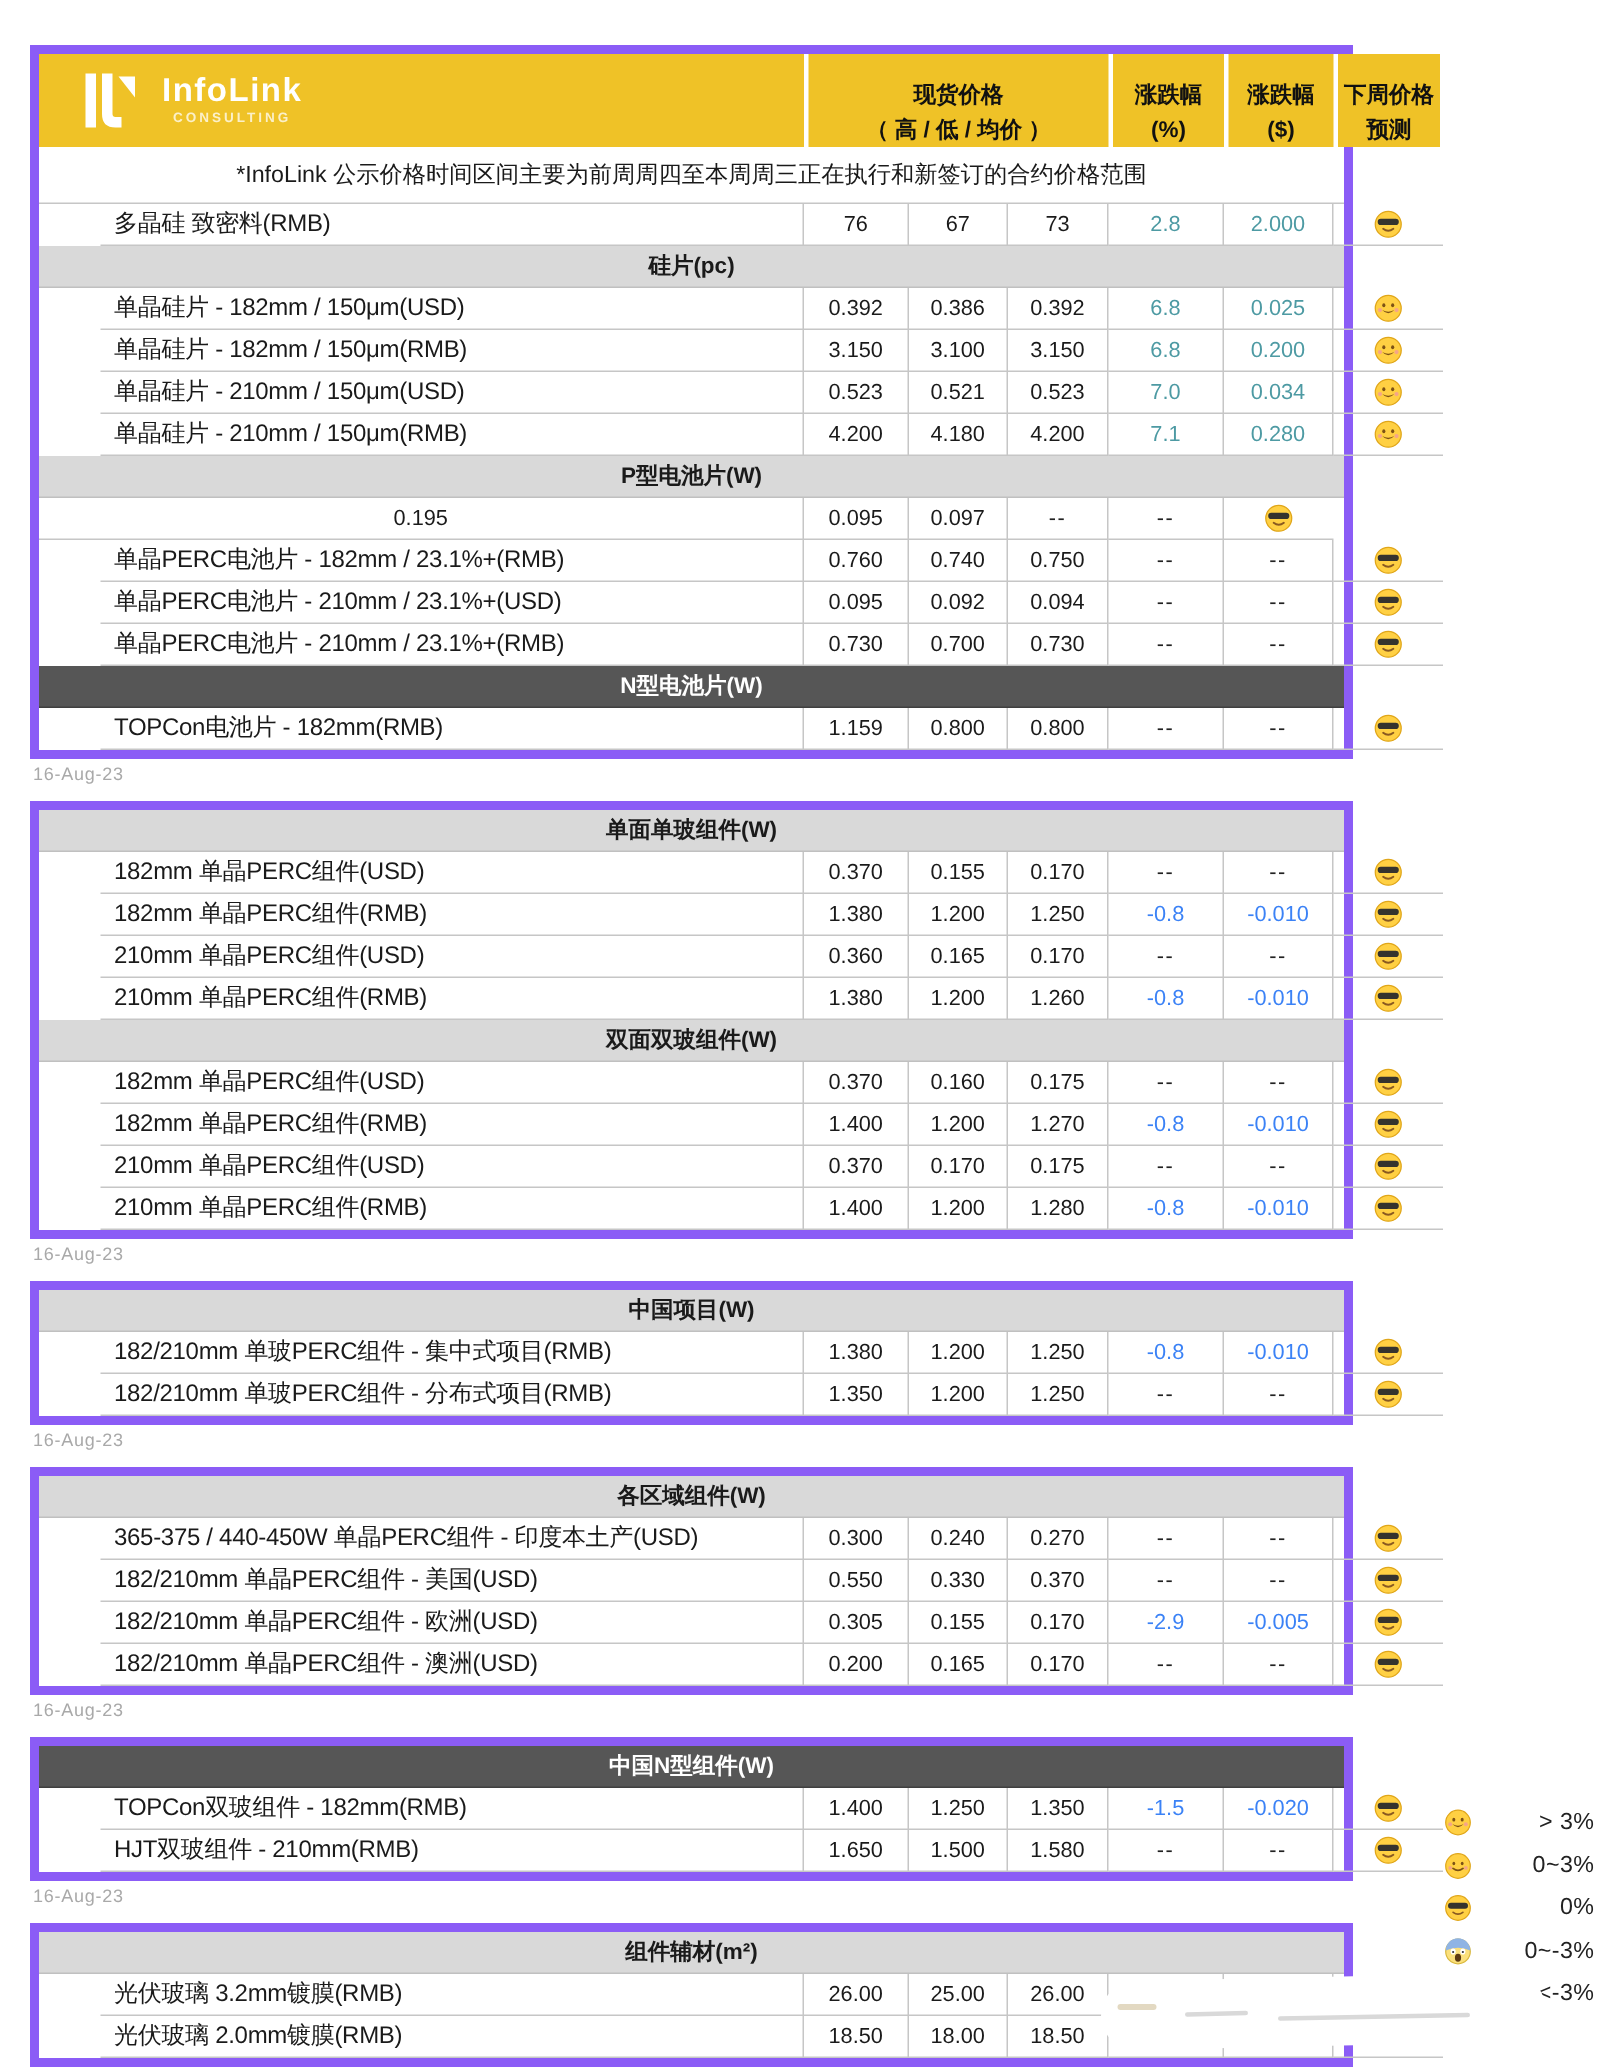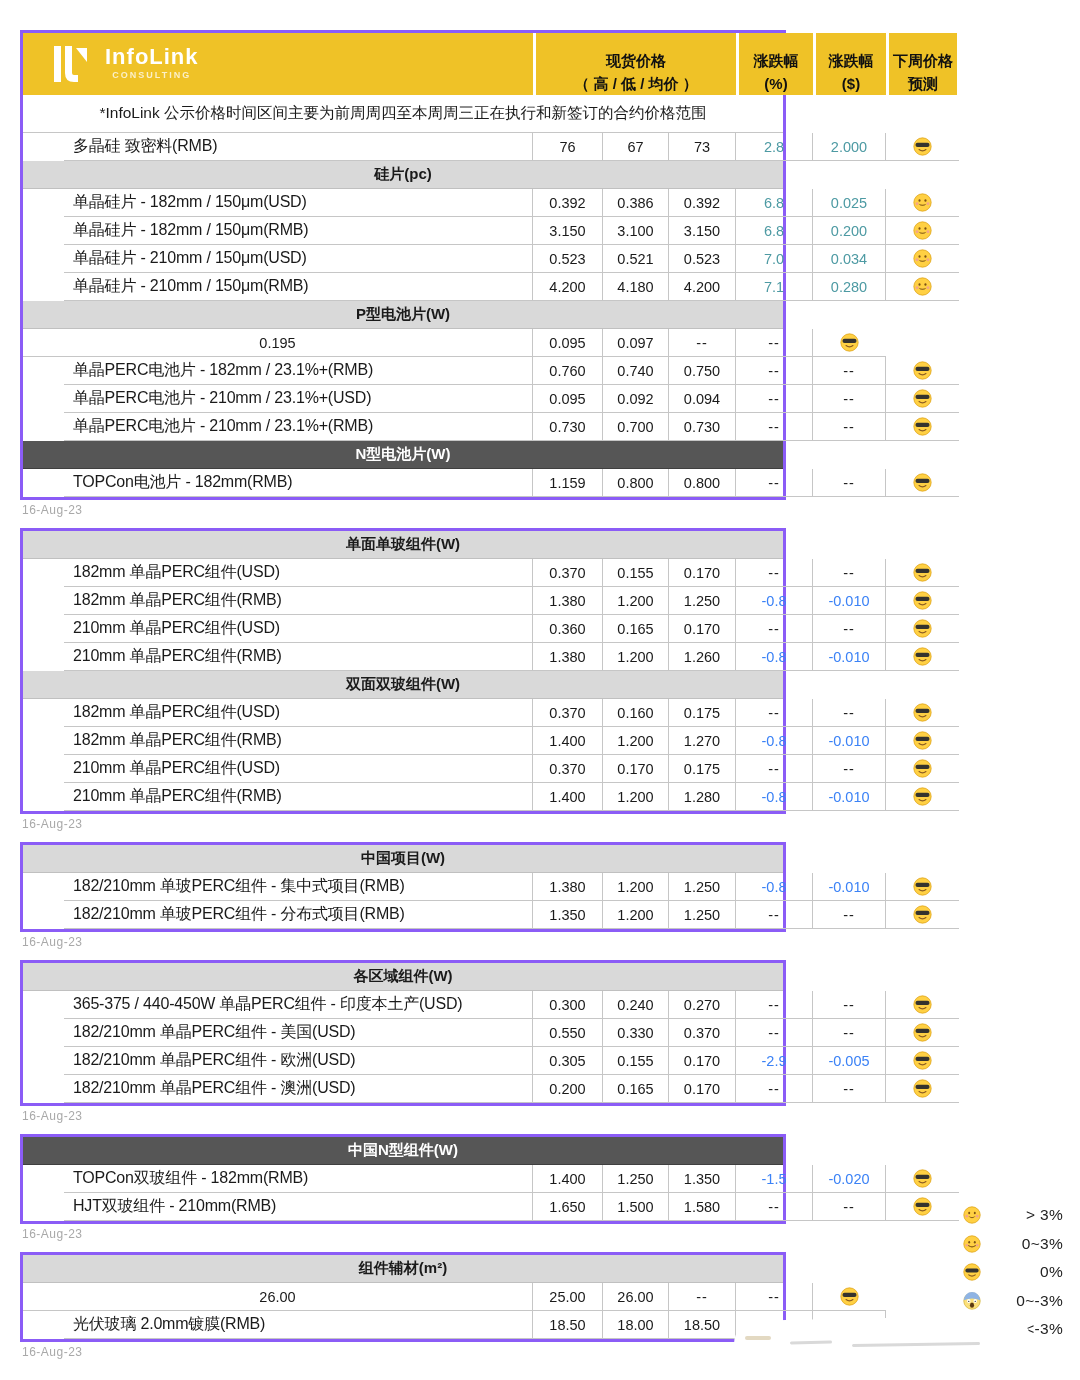--- a/index.html
+++ b/index.html
@@ -7,21 +7,21 @@
   body {
     font-family:"Liberation Sans","DejaVu Sans",sans-serif;
     width:1080px; height:1380px; position:relative; overflow:hidden;
     color:#1a1a1a;
   }
   .page { position:absolute; inset:0; background:#fff; }
 
   .table-col { position:absolute; left:20px; top:30px; width:938px; }
 
   .block {
-    width:766px; border:3px solid #8b5cf6; background:#fff;
+    width:882px; border:6px solid #8b5cf6; background:#fff;
   }
   .gap { height:28px; position:relative; }
   .stamp {
     position:absolute; left:2px; top:3px;
     font-size:12px; color:#a9a9a9; letter-spacing:.5px;text-align:center;
   }
 
   
   .banner {
     display:grid; grid-template-columns:510px 203px 77px 73px 71px;
@@ -625,20 +625,21 @@
             </span>
           </div>
         </div>
       </div>
       <div class="gap">
         <span class="stamp">16-Aug-23</span>
       </div>
       <div class="block">
         <div class="sec ">组件辅材(m²)</div>
         <div class="row">
+          <div class="cell c-label">光伏玻璃 3.2mm镀膜(RMB)</div>
           <div class="cell">26.00</div>
           <div class="cell">25.00</div>
           <div class="cell">26.00</div>
           <div class="cell dash">--</div>
           <div class="cell dash">--</div>
           <div class="cell">
             <span>
               <svg class="emoji-svg" width="19" height="19" viewBox="0 0 20 20">
                 <circle cx="10" cy="10" r="9.1" fill="#ffd043" stroke="#e0a61a" stroke-width="0.9"></circle>
                 <rect x="2.6" y="6.1" width="14.8" height="4.5" rx="2.2" fill="#35332e"></rect>

